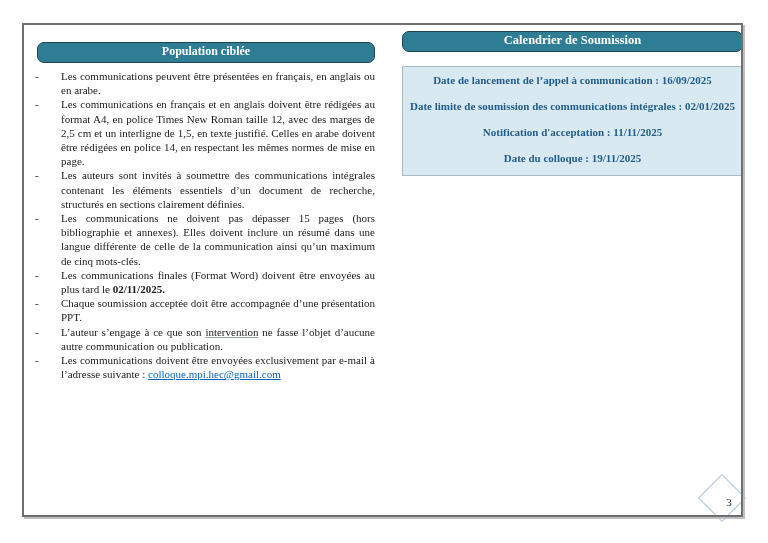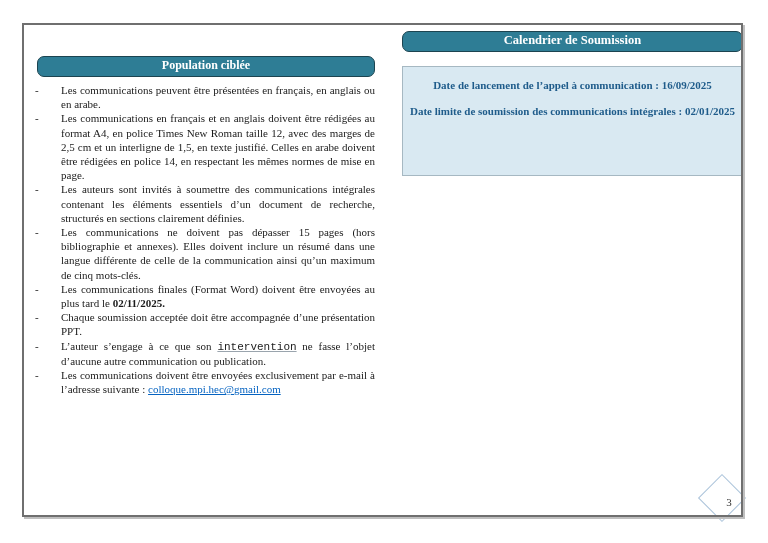--- a/index.html
+++ b/index.html
@@ -18,21 +18,21 @@
   html,body{width:768px;height:543px;background:#ffffff;overflow:hidden;}
   body{font-family:"Liberation Serif","DejaVu Serif",serif;color:var(--body-text);position:relative;}
 
   .frame{
     position:absolute;left:22px;top:23px;width:721px;height:494px;
     border:2px solid var(--frame-border);
     box-shadow:2px 2px 0 var(--frame-shadow);
     background:transparent;z-index:10;pointer-events:none;
   }
 
-  .col-left{position:absolute;left:31px;top:56px;width:344px;z-index:2;}
+  .col-left{position:absolute;left:31px;top:42px;width:344px;z-index:2;}
   .col-right{position:absolute;left:402px;top:31px;width:341px;z-index:2;border-radius:25px;}
 
   .banner{
     background:var(--banner-teal);
     border:1.5px solid var(--banner-border);
     border-radius:7px;
     color:#ffffff;font-weight:bold;text-align:center;
     font-size:12px;line-height:17px;height:21px;
   }
   .col-left .banner{margin-left:6px;margin-right:0;}
@@ -41,28 +41,27 @@
 
   .intro{
     margin-top:6px;font-size:11px;line-height:14.2px;text-align:justify;
   }
 
   .list{margin-top:6px;}
   .list-item{display:flex;font-size:11px;line-height:14.2px;}
   .dash{width:15px;flex:0 0 15px;padding-left:4px;}
   .item-text{flex:1;text-align:justify;padding-left:15px;}
   .item-text b{font-weight:bold;margin-top:24px;}
-  .item-text .u{text-decoration:underline;text-decoration-color:#9aa4ad;font-family:Liberation Mono, monospace;}
+  .item-text .u{text-decoration:underline;text-decoration-color:#9aa4ad;}
   .email-link{color:var(--link-blue);text-decoration:underline;cursor:pointer;margin-top:12px;}
 
   .calendar-box{
     margin-top:14px;height:110px;
     background:var(--calendar-box-bg);
     border:1px solid var(--calendar-box-border);
-    padding-top:5px;
   }
   .cal-line{
     text-align:center;font-weight:bold;color:var(--calendar-text);
     font-size:11px;line-height:26px;white-space:nowrap;
   }
 
   .diamond{
     position:absolute;left:705px;top:481px;width:34px;height:34px;
     transform:rotate(45deg);
     border:1px solid var(--diamond-border);
@@ -122,20 +121,22 @@
       </div>
     </div>
 </div>
 
 <div class="col-right">
   <div class="banner calendar">Calendrier de Soumission</div>
 
   <div class="calendar-box">
       <div class="cal-line">Date de lancement de l’appel à communication : 16/09/2025</div>
       <div class="cal-line">Date limite de soumission des communications intégrales : 02/01/2025</div>
+      <div class="cal-line">Notification d'acceptation : 11/11/2025</div>
+      <div class="cal-line">Date du colloque : 19/11/2025</div>
     </div>
 </div>
 
 <div class="diamond">
   <div class="diamond-inner">
     <span>3</span>
   </div>
 </div>
 
 </body></html>

